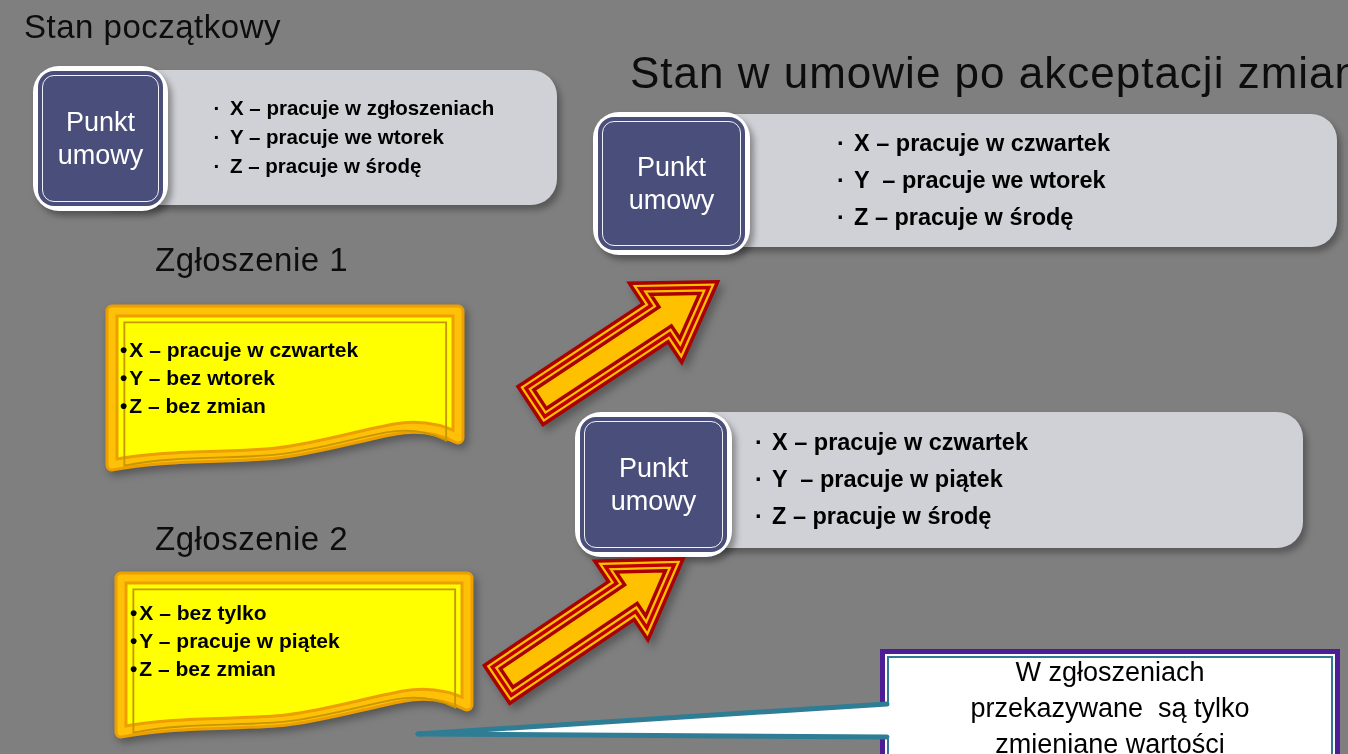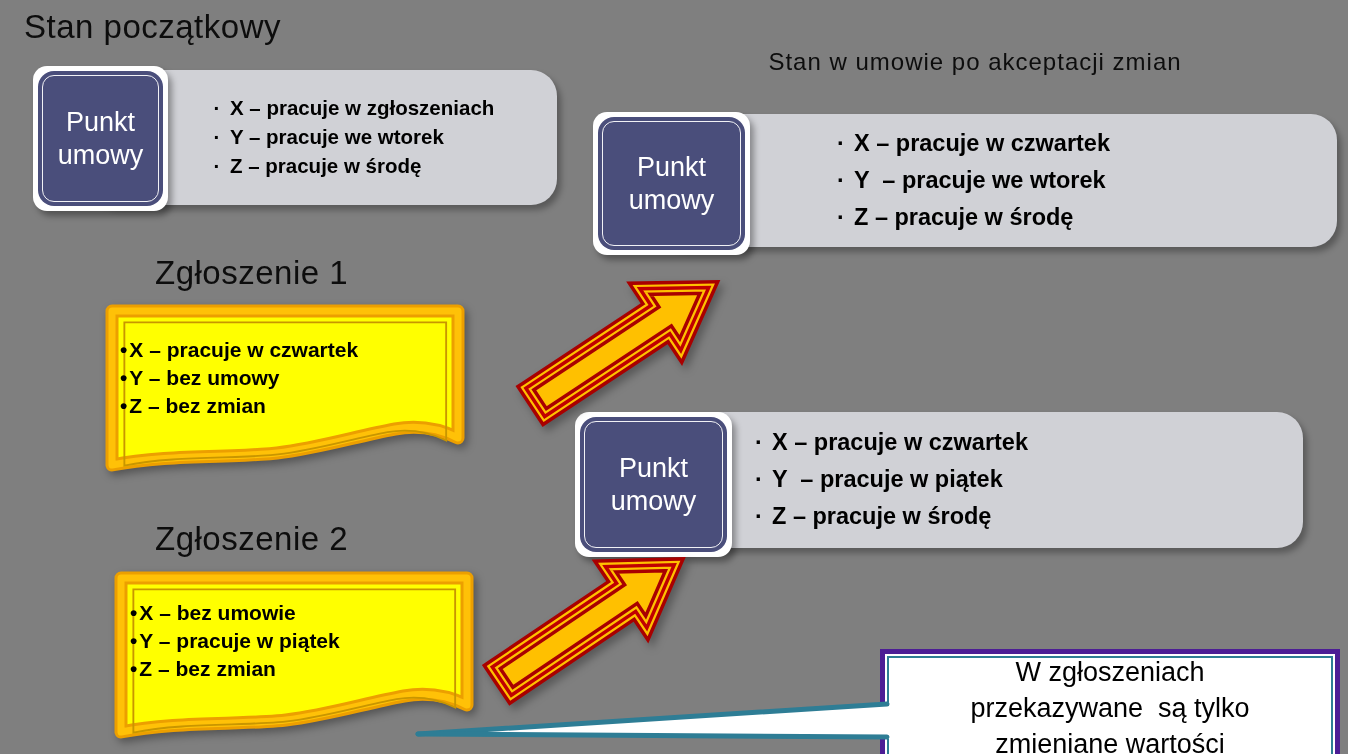--- a/index.html
+++ b/index.html
@@ -8,34 +8,34 @@
     background:#7f7f7f;
     font-family:"Liberation Sans", sans-serif;
   }
   .canvas{position:absolute;inset:0;width:1348px;height:604px}
 
   .heading{
     position:absolute;color:#0d0d0d;font-size:33px;letter-spacing:.5px;
     white-space:nowrap;font-weight:400;
   }
   .h-initial{left:24px;top:8px}
-  .h-accepted{left:630px;top:48px;width:690px;text-align:center;font-size:24px;letter-spacing:1px}
-  .h-note1{left:155px;top:254px}
+  .h-accepted{left:630px;top:48px;width:690px;text-align:center;font-size:44px;letter-spacing:1px}
+  .h-note1{left:155px;top:241px}
   .h-note2{left:155px;top:520px}
 
   .graybox{
     position:absolute;background:#d0d1d6;border-radius:26px;
     box-shadow:4px 5px 6px rgba(0,0,0,.30);
   }
   .gb1{left:90px;top:70px;width:467px;height:135px}
   .gb2{left:660px;top:114px;width:677px;height:133px}
   .gb3{left:645px;top:412px;width:658px;height:136px}
 
   .chip{
-    position:absolute;background:#ffffff;border-radius:14px;padding:5px;
+    position:absolute;background:#ffffff;border-radius:26px;padding:5px;
     box-sizing:border-box;box-shadow:4px 5px 6px rgba(0,0,0,.35);
   }
   .chip1{left:33px;top:66px;width:135px;height:145px}
   .chip2{left:593px;top:112px;width:157px;height:143px}
   .chip3{left:575px;top:412px;width:157px;height:145px}
   .chip-inner{
     position:relative;width:100%;height:100%;background:#4a4e7b;border-radius:16px;
     display:flex;align-items:center;justify-content:center;box-sizing:border-box;
   }
   .chip-inner::before{
@@ -160,38 +160,38 @@
     <path d="M9,9 H355 V136 C337,127 315,123 292,127 C254,134 216,146 174,151 C130,156 62,152 9,163 Z" fill="none" stroke="#ffc107" stroke-width="7" stroke-linejoin="round"></path>
     <path d="M9,9 H355 V136 C337,127 315,123 292,127 C254,134 216,146 174,151 C130,156 62,152 9,163 Z" fill="none" stroke="#c89600" stroke-width="2" transform="translate(13,12) scale(0.93)"></path>
   </svg>
   <ul class="blist notetext nt1">
       <li class="bitem">
       <span class="dot note-dot">•</span>
       <span class="btext">X – pracuje w czwartek</span>
     </li>
       <li class="bitem">
       <span class="dot note-dot">•</span>
-      <span class="btext">Y – bez umowy</span>
+      <span class="btext">Y – bez wtorek</span>
     </li>
       <li class="bitem">
       <span class="dot note-dot">•</span>
       <span class="btext">Z – bez zmian</span>
     </li>
     </ul>
 
   <div class="heading h-note2">Zgłoszenie 2</div>
   <svg class="notesvg note2svg" width="366" height="182" viewBox="0 0 366 182">
     <path d="M9,9 H355 V136 C337,127 315,123 292,127 C254,134 216,146 174,151 C130,156 62,152 9,163 Z" fill="#ffff00" stroke="#ec9f00" stroke-width="13" stroke-linejoin="round"></path>
     <path d="M9,9 H355 V136 C337,127 315,123 292,127 C254,134 216,146 174,151 C130,156 62,152 9,163 Z" fill="none" stroke="#ffc107" stroke-width="7" stroke-linejoin="round"></path>
     <path d="M9,9 H355 V136 C337,127 315,123 292,127 C254,134 216,146 174,151 C130,156 62,152 9,163 Z" fill="none" stroke="#c89600" stroke-width="2" transform="translate(13,12) scale(0.93)"></path>
   </svg>
   <ul class="blist notetext nt2">
       <li class="bitem">
       <span class="dot note-dot">•</span>
-      <span class="btext">X – bez umowie</span>
+      <span class="btext">X – bez tylko</span>
     </li>
       <li class="bitem">
       <span class="dot note-dot">•</span>
       <span class="btext">Y – pracuje w piątek</span>
     </li>
       <li class="bitem">
       <span class="dot note-dot">•</span>
       <span class="btext">Z – bez zmian</span>
     </li>
     </ul>

